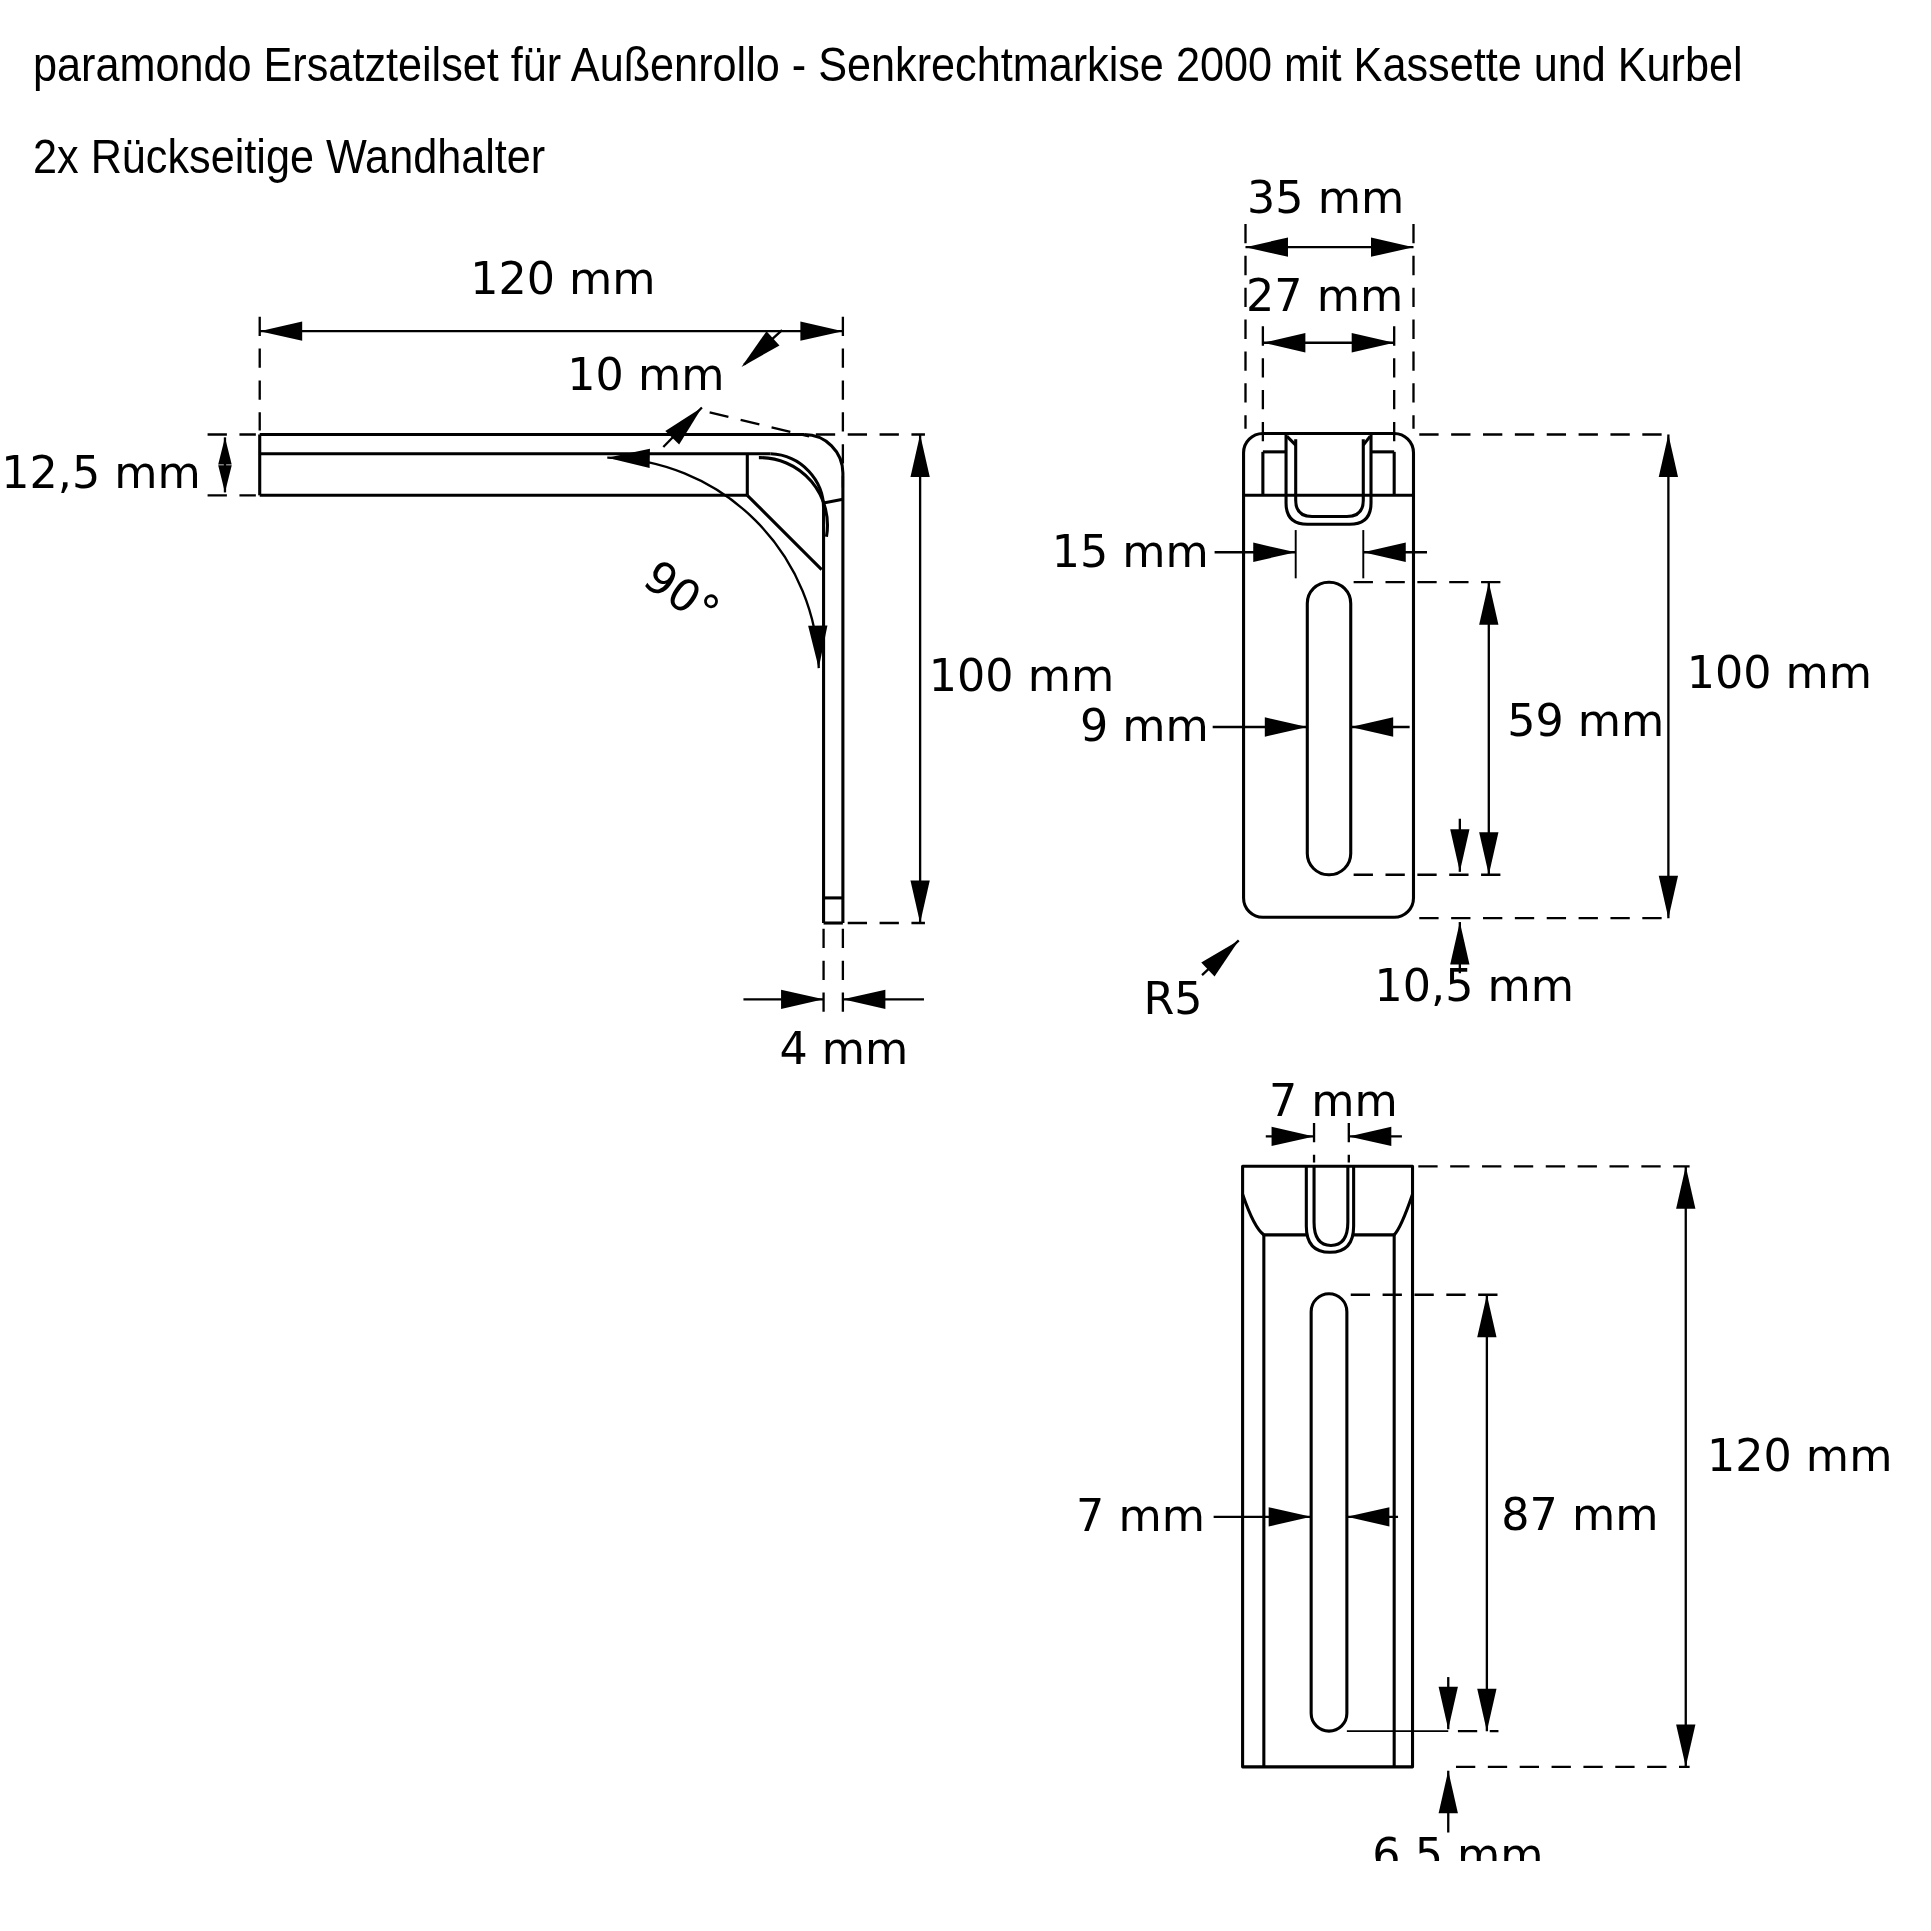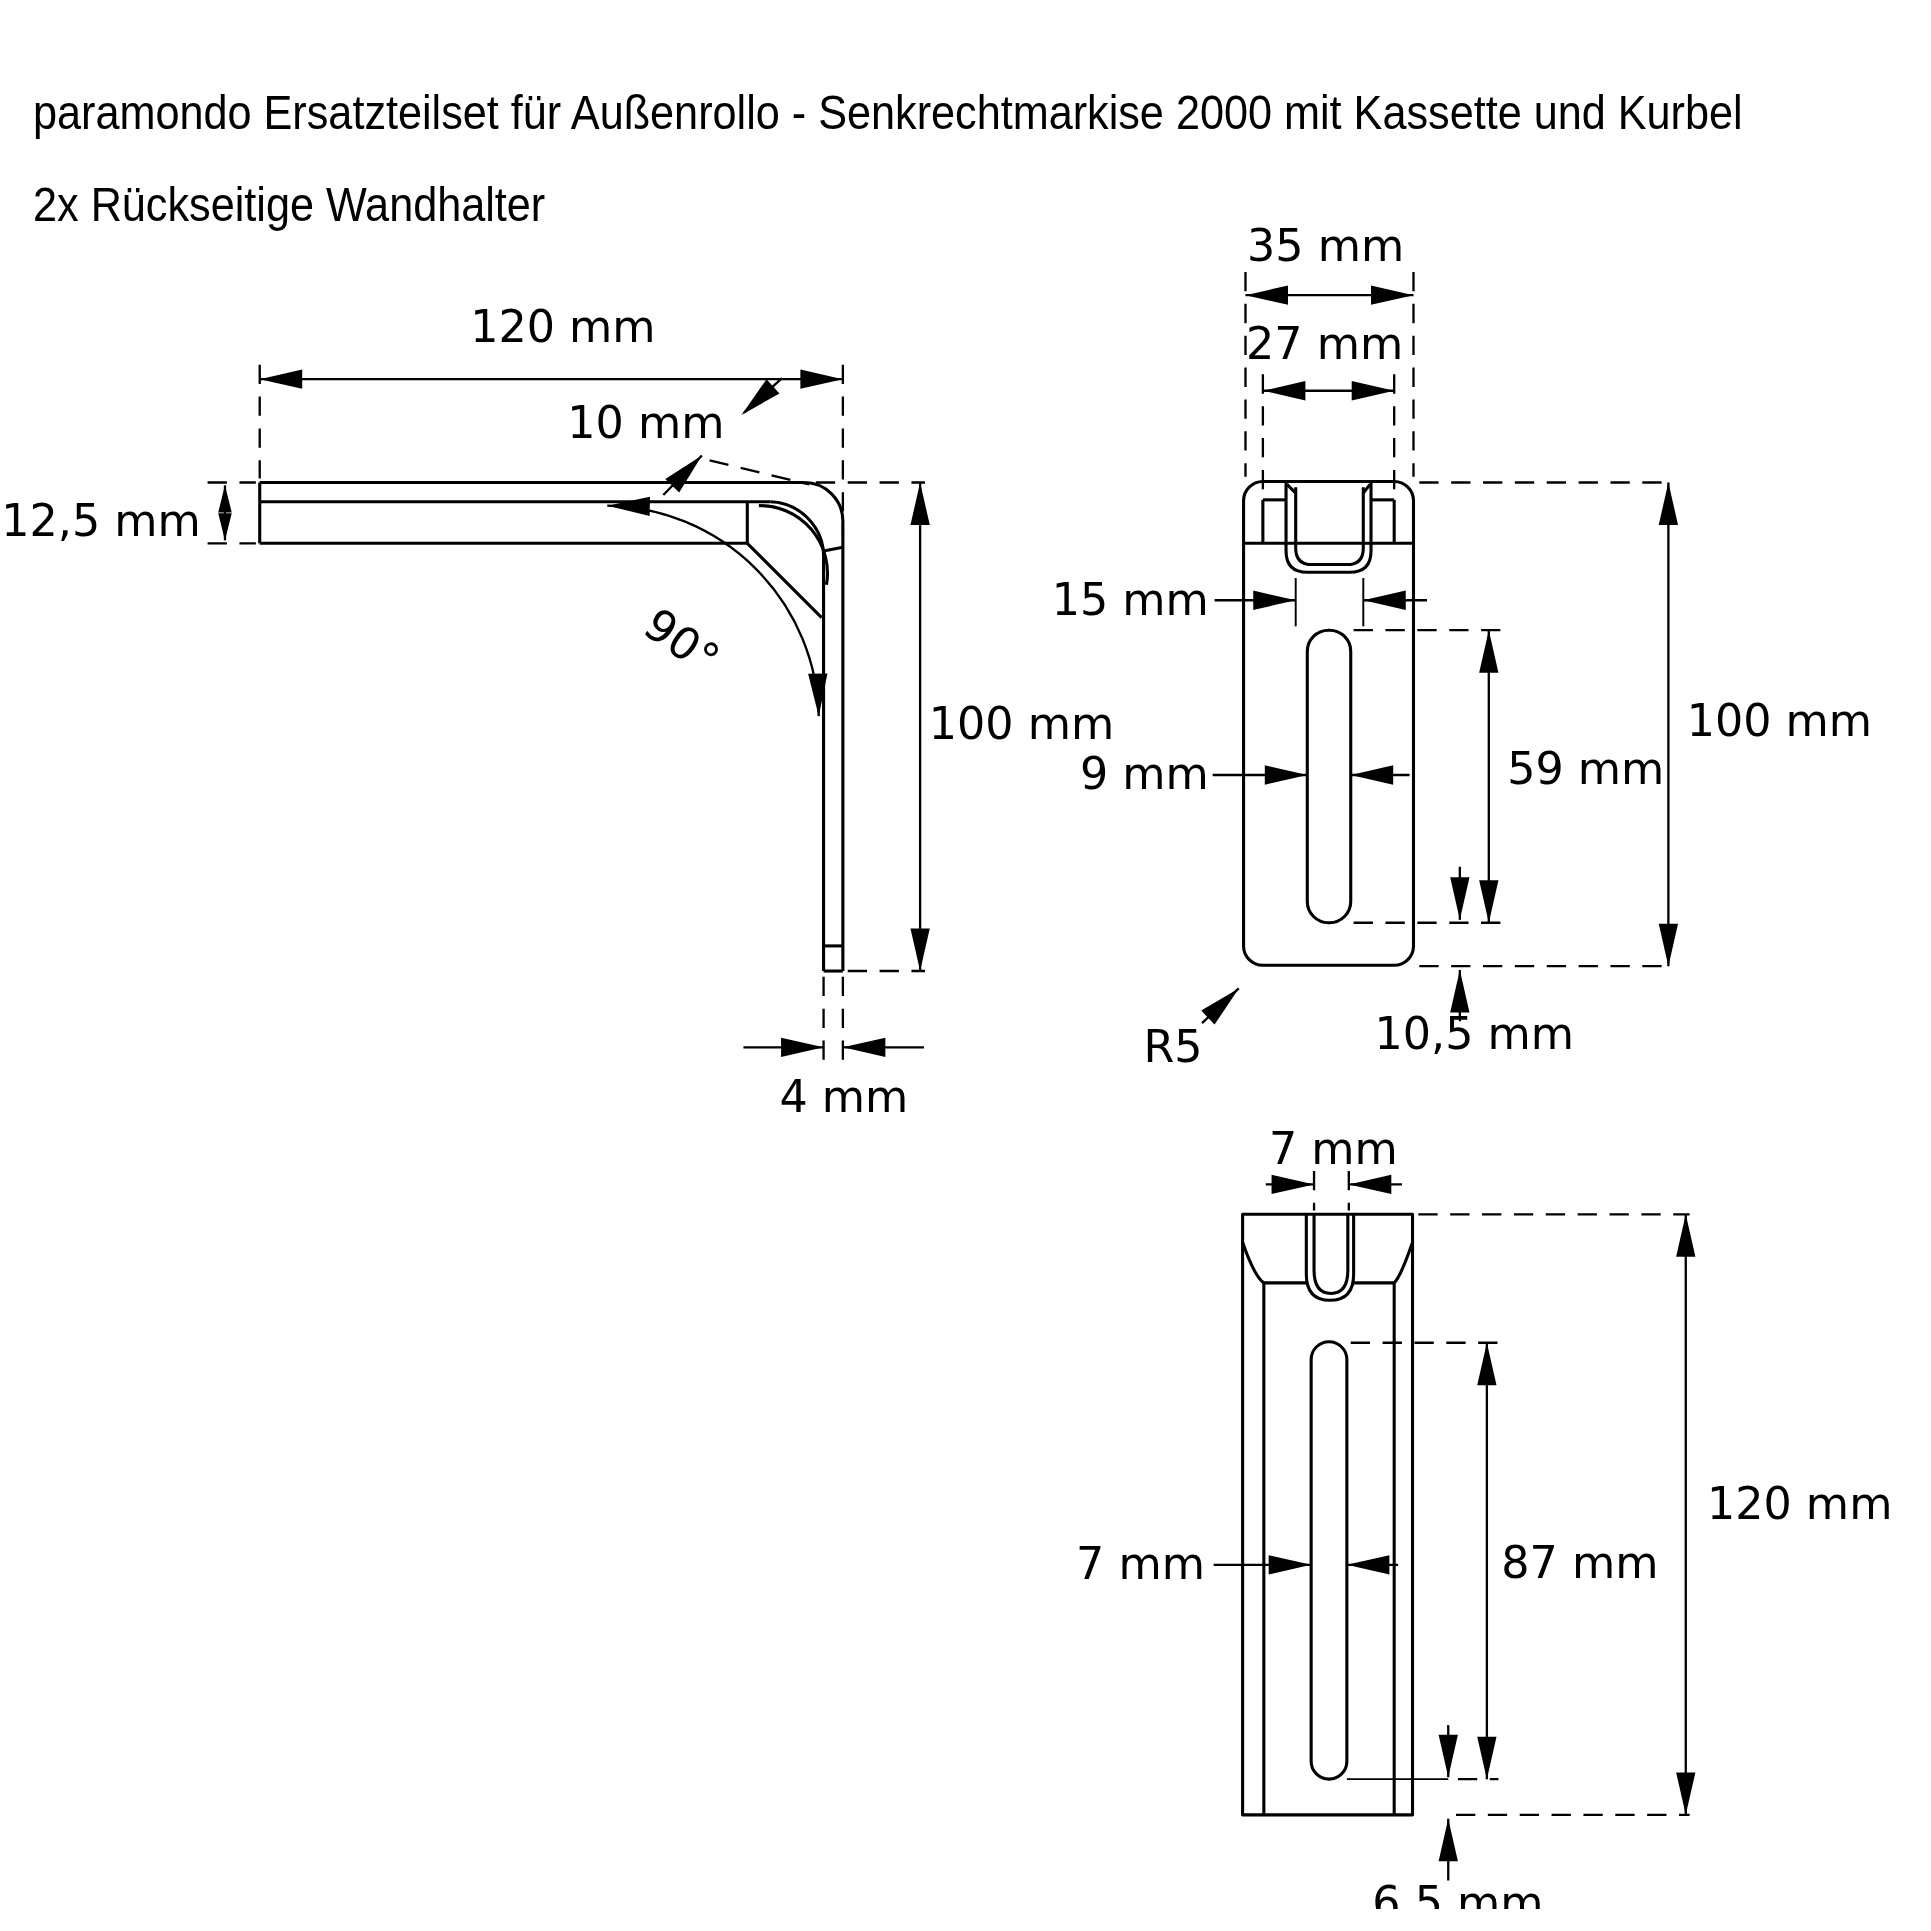--- a/index.html
+++ b/index.html
@@ -1,17 +1,17 @@
 <!DOCTYPE html>
 <html><head>
 <meta charset="utf-8">
 <style>
   html,body{margin:0;padding:0;background:#ffffff;}
   .canvas{position:relative;width:1931px;height:1861px;background:#ffffff;overflow:hidden;
-          font-family:"DejaVu Sans",sans-serif;color:#000;margin-top:48px;}
+          font-family:"DejaVu Sans",sans-serif;color:#000;}
   .title-line{position:absolute;left:33px;font-family:"Liberation Sans",sans-serif;
               font-size:48px;color:#000;white-space:nowrap;transform:scaleX(0.9);transform-origin:left center;}
   #t1{top:37px;}
   #t2{top:129px;}
   svg{position:absolute;left:0;top:0;}
   svg text{font-family:"DejaVu Sans",sans-serif;font-size:46px;fill:#000;stroke:none;}
   .dash{stroke-dasharray:20 13;}
 </style>
 </head>
 <body>

